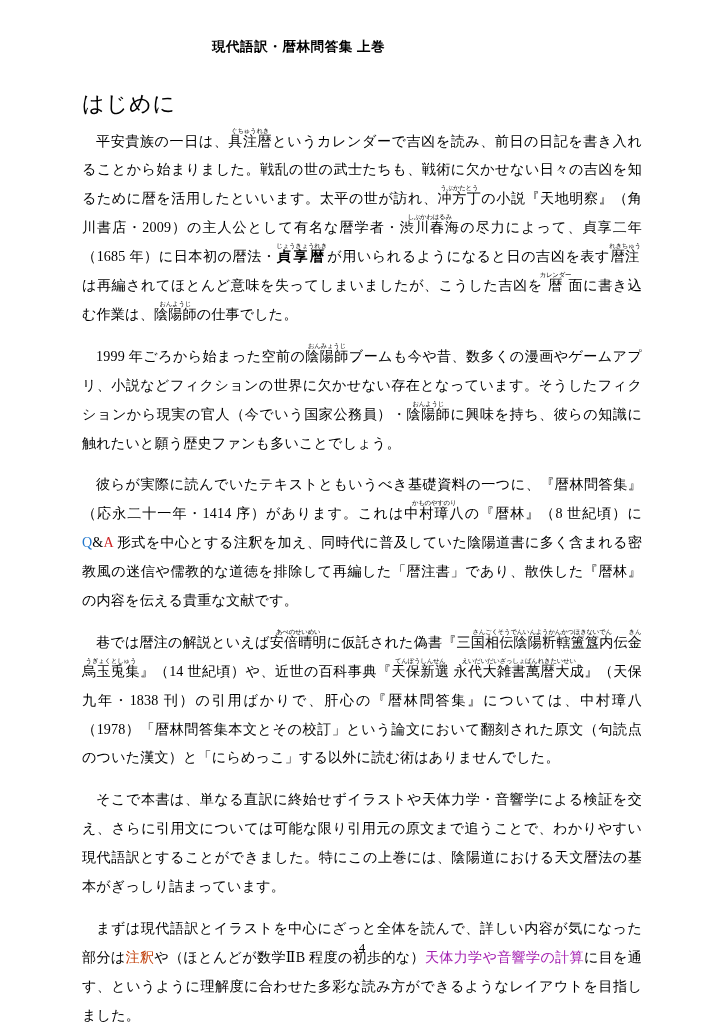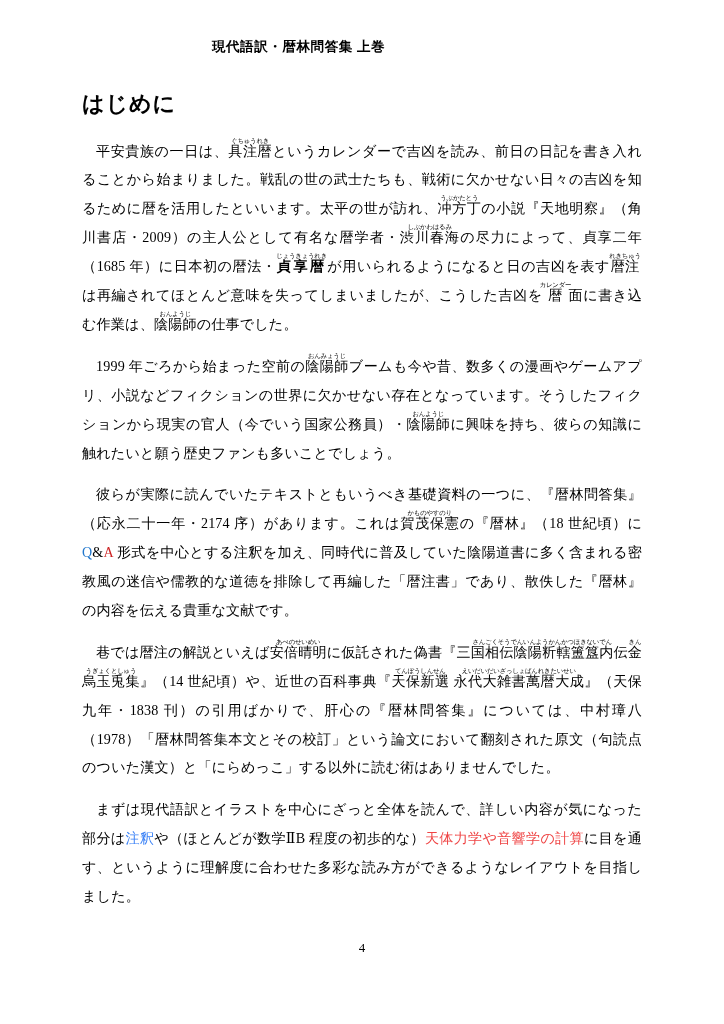--- a/index.html
+++ b/index.html
@@ -33,22 +33,22 @@
     color: #000;
   }
   .content {
     position: absolute;
     top: 90px;
     left: 82px;
     width: 560px;
   }
   h1.chapter-title {
     font-size: 22px;
-    font-weight: bold;
-    margin: 0 0 18px 0;
+    font-weight: normal;
+    margin: 0 0 8px 0;
     letter-spacing: 1px;
     line-height: 1.3;
   }
   p.body-para {
     font-size: 14.1px;
     line-height: 2.05;
     margin: 0 0 13px 0;
     text-align: justify;
     text-justify: inter-ideograph;
     text-indent: 1em;
@@ -62,22 +62,22 @@
     font-size: 6.4px;
     line-height: 1;
     letter-spacing: -0.2px;
     font-weight: normal;
     transform: translateY(1px);
   }
   .sp-ruby rb { letter-spacing: 2.5px; font-weight: bold; }
   .q-blue  { color: #2277CC; }
   .a-red   { color: #CC2222; }
   .amp     { color: #000000; }
-  .note-red { color: #3b82f6; }
-  .sci-blue { color: #ef4444; }
+  .note-red { color: #c2410c; }
+  .sci-blue { color: #a21caf; }
   .page-number {
     position: absolute;
     bottom: 68px;
     left: 0;
     width: 724px;
     text-align: center;
     font-size: 13px;
     color: #000;
   }
   .nowrap { white-space: nowrap; }
@@ -95,27 +95,30 @@
 
     <p class="body-para">
       <span>平安貴族の一日は、</span><ruby><rb>具注暦</rb><rt>ぐちゅうれき</rt></ruby><span>というカレンダーで吉凶を読み、前日の日記を書き入れることから始まりました。戦乱の世の武士たちも、戦術に欠かせない日々の吉凶を知るために暦を活用したといいます。太平の世が訪れ、</span><ruby><rb>冲方丁</rb><rt>うぶかたとう</rt></ruby><span>の小説『天地明察』（角川書店・2009）の主人公として有名な暦学者・</span><ruby><rb>渋川春海</rb><rt>しぶかわはるみ</rt></ruby><span>の尽力によって、貞享二年（1685 年）に日本初の暦法・</span><ruby class="sp-ruby"><rb>貞享暦</rb><rt>じょうきょうれき</rt></ruby><span>が用いられるようになると日の吉凶を表す</span><ruby><rb>暦注</rb><rt>れきちゅう</rt></ruby><span>は再編されてほとんど意味を失ってしまいましたが、こうした吉凶を</span><ruby><rb>暦</rb><rt>カレンダー</rt></ruby><span>面に書き込む作業は、</span><ruby><rb>陰陽師</rb><rt>おんようじ</rt></ruby><span>の仕事でした。</span>
     </p>
 
     <p class="body-para">
       <span>1999 年ごろから始まった空前の</span><ruby><rb>陰陽師</rb><rt>おんみょうじ</rt></ruby><span>ブームも今や昔、数多くの漫画やゲームアプリ、小説などフィクションの世界に欠かせない存在となっています。そうしたフィクションから現実の官人（今でいう国家公務員）・</span><ruby><rb>陰陽師</rb><rt>おんようじ</rt></ruby><span>に興味を持ち、彼らの知識に触れたいと願う歴史ファンも多いことでしょう。</span>
     </p>
 
     <p class="body-para">
-      <span>彼らが実際に読んでいたテキストともいうべき基礎資料の一つに、『暦林問答集』（応永二十一年・2174 序）があります。これは</span><ruby><rb>賀茂保憲</rb><rt>かものやすのり</rt></ruby><span>の『暦林』（18 世紀頃）に </span><span class="nowrap"><span class="q-blue">Q</span><span class="amp">&amp;</span><span class="a-red">A</span></span><span> 形式を中心とする注釈を加え、同時代に普及していた陰陽道書に多く含まれる密教風の迷信や儒教的な道徳を排除して再編した「暦注書」であり、散佚した『暦林』の内容を伝える貴重な文献です。</span>
+      <span>彼らが実際に読んでいたテキストともいうべき基礎資料の一つに、『暦林問答集』（応永二十一年・1414 序）があります。これは</span><ruby><rb>中村璋八</rb><rt>かものやすのり</rt></ruby><span>の『暦林』（8 世紀頃）に </span><span class="nowrap"><span class="q-blue">Q</span><span class="amp">&amp;</span><span class="a-red">A</span></span><span> 形式を中心とする注釈を加え、同時代に普及していた陰陽道書に多く含まれる密教風の迷信や儒教的な道徳を排除して再編した「暦注書」であり、散佚した『暦林』の内容を伝える貴重な文献です。</span>
     </p>
 
     <p class="body-para">
       <span>巷では暦注の解説といえば</span><ruby><rb>安倍晴明</rb><rt>あべのせいめい</rt></ruby><span>に仮託された偽書『</span><ruby><rb>三国相伝陰陽䉼轄簠簋内伝</rb><rt>さんごくそうでんいんようかんかつほきないでん</rt></ruby><ruby><rb>金烏玉兎集</rb><rt>きんうぎょくとしゅう</rt></ruby><span>』（14 世紀頃）や、近世の百科事典『</span><ruby><rb>天保新選</rb><rt>てんぽうしんせん</rt></ruby><span> </span><ruby><rb>永代大雑書萬暦大成</rb><rt>えいだいだいざっしょばんれきたいせい</rt></ruby><span>』（天保九年・1838 刊）の引用ばかりで、肝心の『暦林問答集』については、中村璋八（1978）「暦林問答集本文とその校訂」という論文において翻刻された原文（句読点のついた漢文）と「にらめっこ」する以外に読む術はありませんでした。</span>
     </p>
 
+    <p class="body-para">
+      <span>そこで本書は、単なる直訳に終始せずイラストや天体力学・音響学による検証を交え、さらに引用文については可能な限り引用元の原文まで追うことで、わかりやすい現代語訳とすることができました。特にこの上巻には、陰陽道における天文暦法の基本がぎっしり詰まっています。</span>
+    </p>
 
     <p class="body-para">
       <span>まずは現代語訳とイラストを中心にざっと全体を読んで、詳しい内容が気になった部分は</span><span class="note-red">注釈</span><span>や（ほとんどが数学ⅡB 程度の初歩的な）</span><span class="sci-blue">天体力学や音響学の計算</span><span>に目を通す、というように理解度に合わせた多彩な読み方ができるようなレイアウトを目指しました。</span>
     </p>
 
   </div>
 
   <div class="page-number">4</div>
 
 </div>

